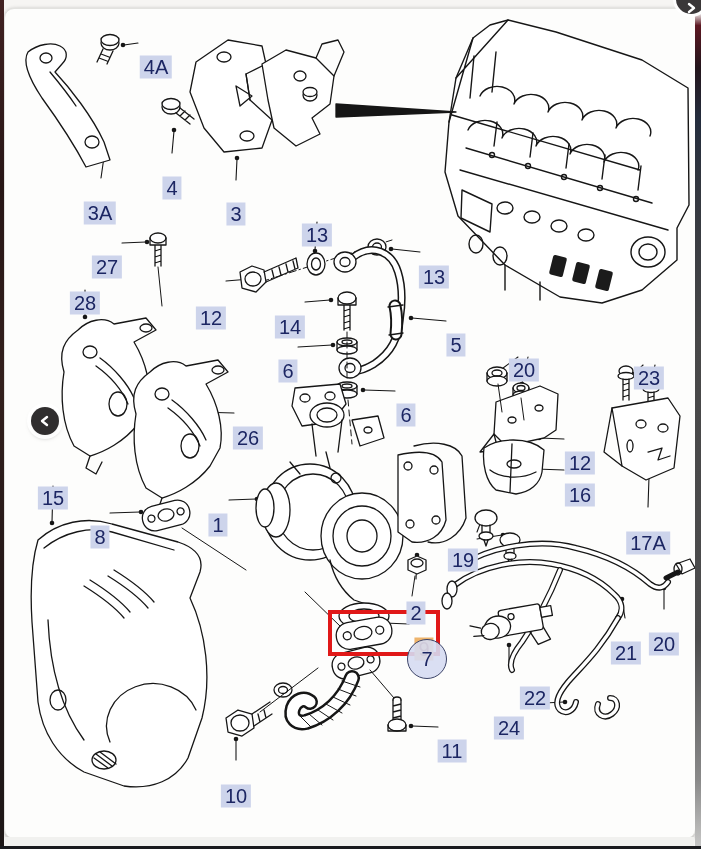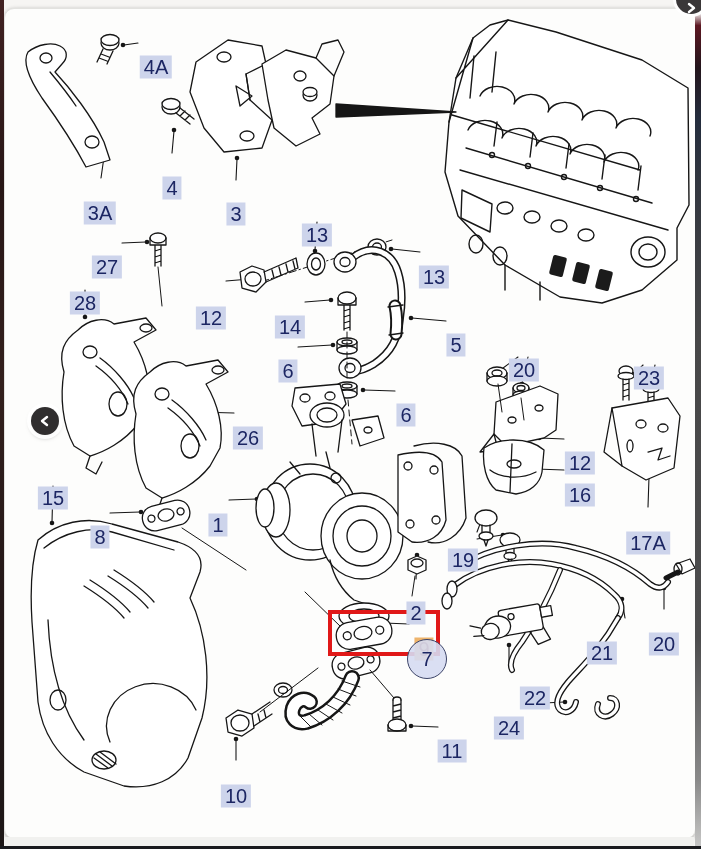--- a/index.html
+++ b/index.html
@@ -416,21 +416,21 @@
   <div class="plabel" style="left:317px;top:211px">13</div>
   <div class="plabel" style="left:434px;top:253px">13</div>
   <div class="plabel" style="left:290px;top:303px">14</div>
   <div class="plabel" style="left:53px;top:474px">15</div>
   <div class="plabel" style="left:580px;top:471px">16</div>
   <div class="plabel" style="left:580px;top:439px">12</div>
   <div class="plabel" style="left:648px;top:519px">17A</div>
   <div class="plabel" style="left:524px;top:346px">20</div>
   <div class="plabel" style="left:463px;top:536px">19</div>
   <div class="plabel" style="left:664px;top:620px">20</div>
-  <div class="plabel" style="left:602px;top:629px">21</div>
+  <div class="plabel" style="left:626px;top:629px">21</div>
   <div class="plabel" style="left:535px;top:674px">22</div>
   <div class="plabel" style="left:649px;top:354px">23</div>
   <div class="plabel" style="left:509px;top:704px">24</div>
   <div class="plabel" style="left:85px;top:279px">28</div>
   <div class="plabel" style="left:248px;top:414px">26</div>
   <div class="plabel" style="left:107px;top:243px">27</div>
 
   <div class="hbox"></div>
 
   <div class="circle7">7</div>

